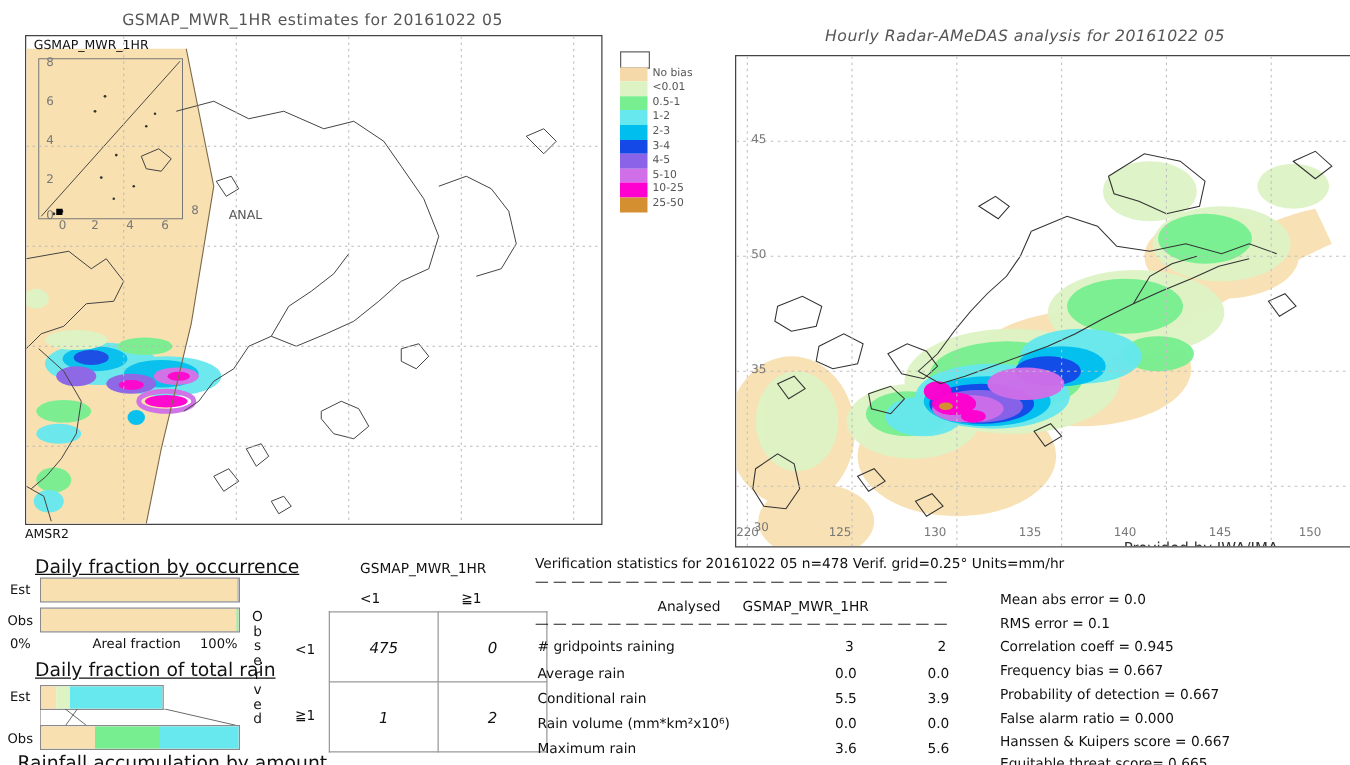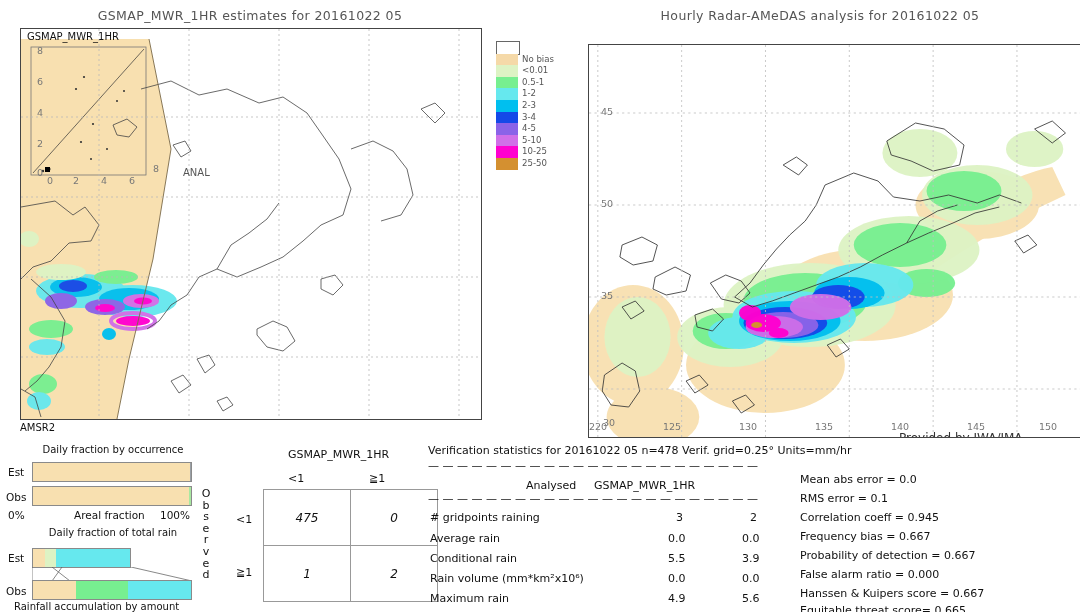--- a/index.html
+++ b/index.html
@@ -15,21 +15,21 @@
   .legend .sw{width:22px;height:11.6px;border:0;display:block;}
   .legend .lgrow{display:flex;align-items:center;height:11.6px;}
   .legend .lgtxt{font-size:8.6px;color:#555;margin-left:4px;white-space:nowrap;line-height:11.6px;}
   .statfont{font-family:"DejaVu Sans","Liberation Sans",sans-serif;font-size:11px;color:#111;white-space:nowrap;}
   .ctbl{position:absolute;border-collapse:collapse;}
   .ctbl td{border:1px solid #999;width:84px;height:53px;text-align:center;font-size:12px;color:#111;}
   .vhdr{position:absolute;font-size:11px;line-height:11.6px;color:#111;text-align:center;}
   .bar{position:absolute;height:20px;border:1px solid #8a8a8a;box-sizing:border-box;display:flex;overflow:hidden;}
   .bar i{display:block;height:100%;}
   .barlabel{position:absolute;font-size:10.5px;color:#111;}
-  .chtitle{position:absolute;font-size:10px;color:#111;white-space:nowrap;}
+  .chtitle{position:absolute;font-size:15px;color:#111;white-space:nowrap;text-decoration:underline;}
   .dash{position:absolute;font-size:11px;color:#111;letter-spacing:0px;white-space:nowrap;}
 </style>
 </head>
 <body>
 
 <div class="abs ttl" style="left:20px;top:8px;width:460px;">GSMAP_MWR_1HR estimates for 20161022 05</div>
 
 <div class="mapbox" style="left:20px;top:28px;width:460px;height:390px;">
 
   <svg class="coast" viewBox="0 0 460 390" preserveAspectRatio="none">
@@ -176,21 +176,21 @@
   <div class="lgrow">
     <span class="sw" style="background:#ff00d0;"></span>
     <span class="lgtxt">10-25</span>
   </div>
   <div class="lgrow">
     <span class="sw" style="background:#d49030;"></span>
     <span class="lgtxt">25-50</span>
   </div>
 </div>
 
-<div class="abs ttl" style="left:580px;top:8px;width:480px;">Hourly Radar-AMeDAS analysis for 20161022 05</div>
+<div class="abs ttl" style="left:580px;top:21px;width:480px;font-style:italic;">Hourly Radar-AMeDAS analysis for 20161022 05</div>
 
 <div class="mapbox" style="left:588px;top:44px;width:466px;height:392px;padding-left:48px;">
   <svg class="coast" viewBox="0 0 466 392" preserveAspectRatio="none">
     <defs>
         <clipPath id="rclip">
           <rect x="0" y="0" width="466" height="392"></rect>
         </clipPath>
       </defs>
     <g clip-path="url(#rclip)">
 
@@ -387,21 +387,21 @@
 
 <div class="abs statfont" style="left:430px;top:552px;text-align:center;">Conditional rain</div>
 <div class="abs statfont" style="left:668px;top:552px;">5.5</div>
 <div class="abs statfont" style="left:742px;top:552px;">3.9</div>
 
 <div class="abs statfont" style="left:430px;top:572px;">Rain volume (mm*km²x10⁶)</div>
 <div class="abs statfont" style="left:668px;top:572px;">0.0</div>
 <div class="abs statfont" style="left:742px;top:572px;">0.0</div>
 
 <div class="abs statfont" style="left:430px;top:592px;">Maximum rain</div>
-<div class="abs statfont" style="left:668px;top:592px;">4.9</div>
+<div class="abs statfont" style="left:668px;top:592px;">3.6</div>
 <div class="abs statfont" style="left:742px;top:592px;">5.6</div>
 
 <div class="abs statfont" style="left:800px;top:473px;">Mean abs error = 0.0</div>
 <div class="abs statfont" style="left:800px;top:492px;">RMS error = 0.1</div>
 <div class="abs statfont" style="left:800px;top:511px;">Correlation coeff = 0.945</div>
 <div class="abs statfont" style="left:800px;top:530px;">Frequency bias = 0.667</div>
 <div class="abs statfont" style="left:800px;top:549px;">Probability of detection = 0.667</div>
 <div class="abs statfont" style="left:800px;top:568px;">False alarm ratio = 0.000</div>
 <div class="abs statfont" style="left:800px;top:587px;">Hanssen &amp; Kuipers score = 0.667</div>
 <div class="abs statfont" style="left:800px;top:604px;">Equitable threat score= 0.665</div>

